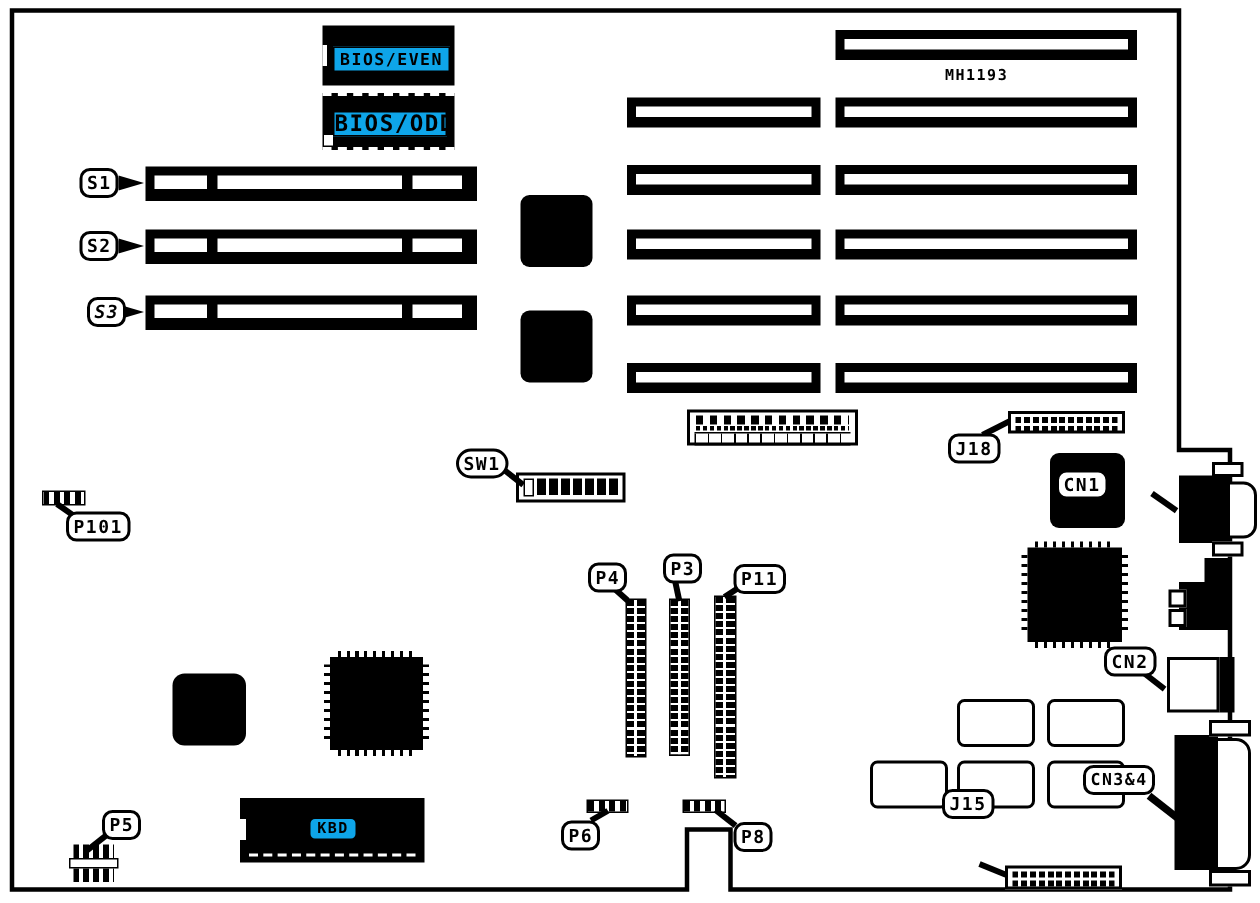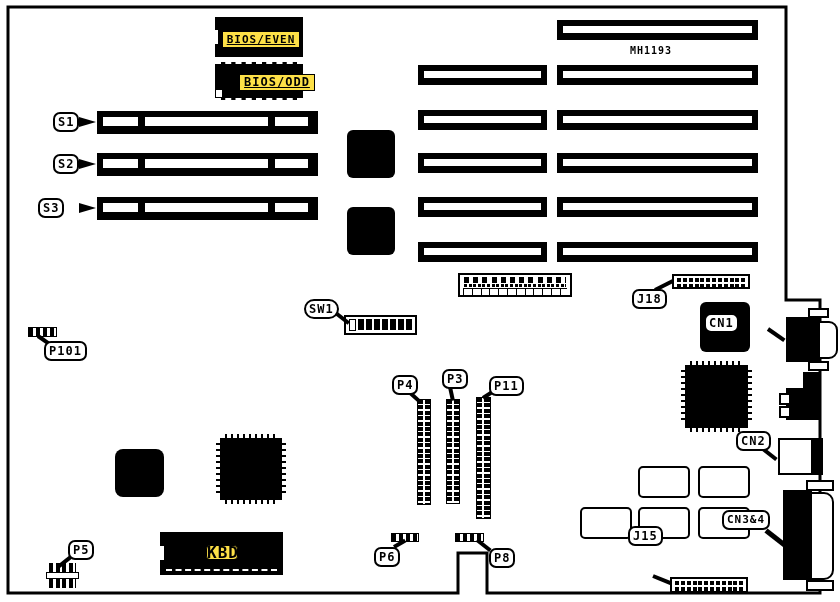--- a/index.html
+++ b/index.html
@@ -23,22 +23,22 @@
   .islot .sg1{left:6px;width:35px;} .islot .sg2{left:48px;width:123px;} .islot .sg3{left:178px;width:33px;}
   
   .chip{position:absolute;background:#000;border-radius:6px;}
   .qfp{position:absolute;background:#000;}
   .pf{position:absolute;}
   .pt{top:-4px;left:5px;right:5px;height:4px;background:repeating-linear-gradient(90deg,#000 0 2px,transparent 2px 6px);}
   .pb{bottom:-4px;left:5px;right:5px;height:4px;background:repeating-linear-gradient(90deg,#000 0 2px,transparent 2px 6px);}
   .pl{left:-4px;top:5px;bottom:5px;width:4px;background:repeating-linear-gradient(180deg,#000 0 2px,transparent 2px 6px);}
   .pr{right:-4px;top:5px;bottom:5px;width:4px;background:repeating-linear-gradient(180deg,#000 0 2px,transparent 2px 6px);}
   
-  .plate{position:absolute;background:#fde047;border:1px solid #000;font-weight:bold;
-         text-align:center;letter-spacing:1px;text-decoration:underline;}
+  .plate{position:absolute;background:#0ea5e9;border:1px solid #000;font-weight:bold;
+         text-align:center;letter-spacing:1px;}
   
   .vhdr{position:absolute;border:1px solid #000;
         background-image:linear-gradient(90deg,rgba(0,0,0,0) 0 5px,#fff 5px 7px,rgba(0,0,0,0) 7px 12px),
                          repeating-linear-gradient(180deg,#000 0 4px,#fff 4px 5.4px);}
   
   .pins2{position:absolute;border:2px solid #000;background:#fff;}
   .pins2 .prow{height:4px;margin:2px 3px;background:repeating-linear-gradient(90deg,#000 0 4px,transparent 4px 5.85px);}
   
   .strip{position:absolute;border:1px solid #000;background:repeating-linear-gradient(90deg,#000 0 4px,#fff 4px 7px);}
   
@@ -68,21 +68,21 @@
   <svg width="840" height="602">
     <path d="M8 7 L786 7 L786 300 L820 300 L820 593 L487 593 L487 553 L458 553 L458 593 L8 593 Z" fill="none" stroke="#000" stroke-width="3"></path>
   </svg>
 
   <div class="abs blk z2" style="left:215px;top:17px;width:88px;height:40px;">
     <div class="abs" style="left:0;top:13px;width:3px;height:14px;background:#fff;"></div>
     <div class="plate" style="left:7px;top:14px;width:76px;height:15px;font-size:11px;line-height:15px;">BIOS/EVEN</div>
   </div>
   <div class="abs blk z2" style="left:215px;top:62px;width:88px;height:38px;border-top:2px dashed #fff;border-bottom:2px dashed #fff;box-sizing:border-box;">
     <div class="abs" style="left:1px;bottom:1px;width:6px;height:7px;background:#fff;"></div>
-    <div class="plate" style="left:24px;top:10px;width:74px;height:15px;font-size:12px;line-height:15px;">BIOS/ODD</div>
+    <div class="plate" style="left:7px;top:10px;width:74px;height:15px;font-size:15px;line-height:15px;">BIOS/ODD</div>
   </div>
 
   <div class="islot z2" style="left:97px;top:111px;">
       <i class="sg1"></i>
       <i class="sg2"></i>
       <i class="sg3"></i>
     </div>
   <div class="islot z2" style="left:97px;top:153px;">
       <i class="sg1"></i>
       <i class="sg2"></i>
@@ -90,21 +90,21 @@
     </div>
   <div class="islot z2" style="left:97px;top:197px;">
       <i class="sg1"></i>
       <i class="sg2"></i>
       <i class="sg3"></i>
     </div>
   <div class="callout" style="left:53px;top:112px;">S1</div>
   <div class="sarrow" style="left:79px;top:117px;"></div>
   <div class="callout" style="left:53px;top:154px;">S2</div>
   <div class="sarrow" style="left:79px;top:159px;"></div>
-  <div class="callout" style="left:38px;top:198px;">S3</div>
+  <div class="callout" style="left:58px;top:198px;font-style:italic;">S3</div>
   <div class="sarrow" style="left:79px;top:203px;"></div>
 
   <div class="slot z2" style="left:557px;top:20px;width:201px;"></div>
   <div class="slot z2" style="left:418px;top:65px;width:129px;"></div>
   <div class="slot z2" style="left:557px;top:65px;width:201px;"></div>
   <div class="slot z2" style="left:418px;top:110px;width:129px;"></div>
   <div class="slot z2" style="left:557px;top:110px;width:201px;"></div>
   <div class="slot z2" style="left:418px;top:153px;width:129px;"></div>
   <div class="slot z2" style="left:557px;top:153px;width:201px;"></div>
   <div class="slot z2" style="left:418px;top:197px;width:129px;"></div>
@@ -151,21 +151,21 @@
   <div class="qfp z2" style="left:220px;top:438px;width:62px;height:62px;">
     <div class="pf pt"></div>
       <div class="pf pb"></div>
       <div class="pf pl"></div>
       <div class="pf pr"></div>
   </div>
 
   <div class="abs blk z2" style="left:160px;top:532px;width:123px;height:43px;">
     <div class="abs" style="left:0;top:14px;width:4px;height:14px;background:#fff;"></div>
     <div class="abs" style="left:6px;right:6px;bottom:4px;border-top:2px dashed #fff;"></div>
-    <div class="plate" style="left:46px;top:13px;width:30px;height:13px;font-size:16px;line-height:13px;border-radius:4px;">KBD</div>
+    <div class="plate" style="left:46px;top:13px;width:30px;height:13px;font-size:10px;line-height:13px;border-radius:4px;">KBD</div>
   </div>
 
   <div class="abs z2" style="left:46px;top:563px;width:33px;height:26px;">
     <div style="margin:0 3px;height:9px;background:repeating-linear-gradient(90deg,#000 0 4px,transparent 4px 6.6px);"></div>
     <div style="height:5px;border:1px solid #000;background:#fff;"></div>
     <div style="margin:0 3px;height:9px;background:repeating-linear-gradient(90deg,#000 0 4px,transparent 4px 6.6px);"></div>
   </div>
   <div class="callout" style="left:68px;top:540px;">P5</div>
   <div class="tail" style="left:58px;top:565px;width:16px;transform:rotate(-38deg);"></div>
 

